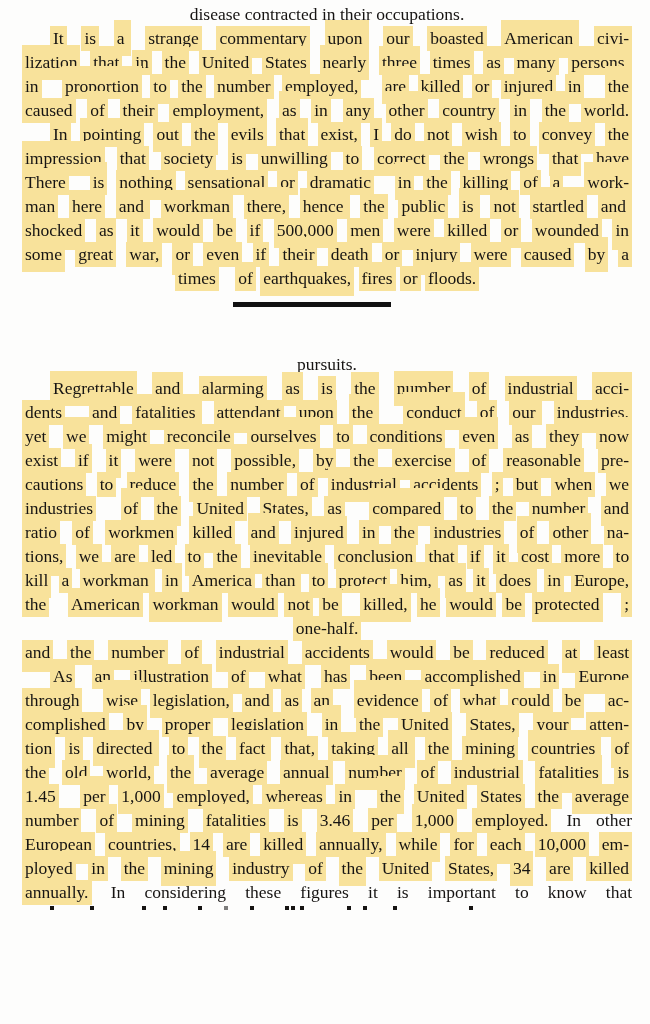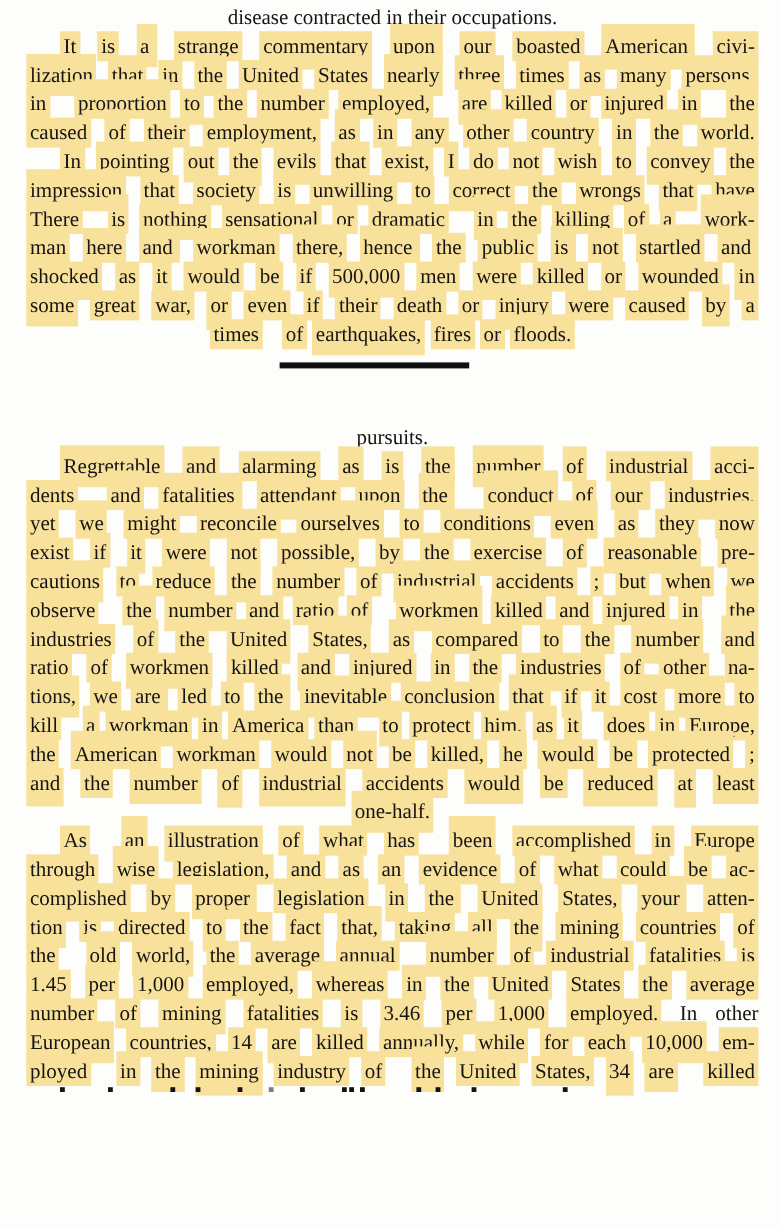--- a/index.html
+++ b/index.html
@@ -82,34 +82,34 @@
       <div class="line justify"><span class="hl">shocked</span> <span class="hl">as</span> <span class="hl">it</span> <span class="hl">would</span> <span class="hl">be</span> <span class="hl">if</span> <span class="hl">500,000</span> <span class="hl">men</span> <span class="hl">were</span> <span class="hl">killed</span> <span class="hl">or</span> <span class="hl">wounded</span> <span class="hl">in</span></div>
       <div class="line justify"><span class="hl">some</span> <span class="hl">great</span> <span class="hl">war,</span> <span class="hl">or</span> <span class="hl">even</span> <span class="hl">if</span> <span class="hl">their</span> <span class="hl">death</span> <span class="hl">or</span> <span class="hl">injury</span> <span class="hl">were</span> <span class="hl">caused</span> <span class="hl">by</span> <span class="hl">a</span></div>
       <div class="line"><span class="hl">times</span> <span class="hl">of</span> <span class="hl">earthquakes,</span> <span class="hl">fires</span> <span class="hl">or</span> <span class="hl">floods.</span></div>
       <div class="divider"></div>
       <div class="line"><span class="plain">pursuits.</span></div>
       <div class="line justify indent"><span class="hl">Regrettable</span> <span class="hl">and</span> <span class="hl">alarming</span> <span class="hl">as</span> <span class="hl">is</span> <span class="hl">the</span> <span class="hl">number</span> <span class="hl">of</span> <span class="hl">industrial</span> <span class="hl">acci-</span></div>
       <div class="line justify"><span class="hl">dents</span> <span class="hl">and</span> <span class="hl">fatalities</span> <span class="hl">attendant</span> <span class="hl">upon</span> <span class="hl">the</span> <span class="hl">conduct</span> <span class="hl">of</span> <span class="hl">our</span> <span class="hl">industries,</span></div>
       <div class="line justify"><span class="hl">yet</span> <span class="hl">we</span> <span class="hl">might</span> <span class="hl">reconcile</span> <span class="hl">ourselves</span> <span class="hl">to</span> <span class="hl">conditions</span> <span class="hl">even</span> <span class="hl">as</span> <span class="hl">they</span> <span class="hl">now</span></div>
       <div class="line justify"><span class="hl">exist</span> <span class="hl">if</span> <span class="hl">it</span> <span class="hl">were</span> <span class="hl">not</span> <span class="hl">possible,</span> <span class="hl">by</span> <span class="hl">the</span> <span class="hl">exercise</span> <span class="hl">of</span> <span class="hl">reasonable</span> <span class="hl">pre-</span></div>
       <div class="line justify"><span class="hl">cautions</span> <span class="hl">to</span> <span class="hl">reduce</span> <span class="hl">the</span> <span class="hl">number</span> <span class="hl">of</span> <span class="hl">industrial</span> <span class="hl">accidents</span> <span class="hl">;</span> <span class="hl">but</span> <span class="hl">when</span> <span class="hl">we</span></div>
-      <div class="line justify"><span class="hl">observe</span> <span class="hl">the</span> <span class="hl">number</span> <span class="hl">and</span> <span class="hl">ratio</span> <span class="hl">of</span> <span class="hl">workmen</span> <span class="hl">killed</span> <span class="hl">and</span> <span class="hl">injured</span> <span class="hl">in</span> <span class="hl">the</span></div>
       <div class="line justify"><span class="hl">industries</span> <span class="hl">of</span> <span class="hl">the</span> <span class="hl">United</span> <span class="hl">States,</span> <span class="hl">as</span> <span class="hl">compared</span> <span class="hl">to</span> <span class="hl">the</span> <span class="hl">number</span> <span class="hl">and</span></div>
       <div class="line justify"><span class="hl">ratio</span> <span class="hl">of</span> <span class="hl">workmen</span> <span class="hl">killed</span> <span class="hl">and</span> <span class="hl">injured</span> <span class="hl">in</span> <span class="hl">the</span> <span class="hl">industries</span> <span class="hl">of</span> <span class="hl">other</span> <span class="hl">na-</span></div>
       <div class="line justify"><span class="hl">tions,</span> <span class="hl">we</span> <span class="hl">are</span> <span class="hl">led</span> <span class="hl">to</span> <span class="hl">the</span> <span class="hl">inevitable</span> <span class="hl">conclusion</span> <span class="hl">that</span> <span class="hl">if</span> <span class="hl">it</span> <span class="hl">cost</span> <span class="hl">more</span> <span class="hl">to</span></div>
       <div class="line justify"><span class="hl">kill</span> <span class="hl">a</span> <span class="hl">workman</span> <span class="hl">in</span> <span class="hl">America</span> <span class="hl">than</span> <span class="hl">to</span> <span class="hl">protect</span> <span class="hl">him,</span> <span class="hl">as</span> <span class="hl">it</span> <span class="hl">does</span> <span class="hl">in</span> <span class="hl">Europe,</span></div>
       <div class="line justify"><span class="hl">the</span> <span class="hl">American</span> <span class="hl">workman</span> <span class="hl">would</span> <span class="hl">not</span> <span class="hl">be</span> <span class="hl">killed,</span> <span class="hl">he</span> <span class="hl">would</span> <span class="hl">be</span> <span class="hl">protected</span> <span class="hl">;</span></div>
+      <div class="line"><span class="hl">one-half.</span></div>
       <div class="line justify"><span class="hl">and</span> <span class="hl">the</span> <span class="hl">number</span> <span class="hl">of</span> <span class="hl">industrial</span> <span class="hl">accidents</span> <span class="hl">would</span> <span class="hl">be</span> <span class="hl">reduced</span> <span class="hl">at</span> <span class="hl">least</span></div>
-      <div class="line"><span class="hl">one-half.</span></div>
       <div class="line justify indent"><span class="hl">As</span> <span class="hl">an</span> <span class="hl">illustration</span> <span class="hl">of</span> <span class="hl">what</span> <span class="hl">has</span> <span class="hl">been</span> <span class="hl">accomplished</span> <span class="hl">in</span> <span class="hl">Europe</span></div>
       <div class="line justify"><span class="hl">through</span> <span class="hl">wise</span> <span class="hl">legislation,</span> <span class="hl">and</span> <span class="hl">as</span> <span class="hl">an</span> <span class="hl">evidence</span> <span class="hl">of</span> <span class="hl">what</span> <span class="hl">could</span> <span class="hl">be</span> <span class="hl">ac-</span></div>
       <div class="line justify"><span class="hl">complished</span> <span class="hl">by</span> <span class="hl">proper</span> <span class="hl">legislation</span> <span class="hl">in</span> <span class="hl">the</span> <span class="hl">United</span> <span class="hl">States,</span> <span class="hl">your</span> <span class="hl">atten-</span></div>
       <div class="line justify"><span class="hl">tion</span> <span class="hl">is</span> <span class="hl">directed</span> <span class="hl">to</span> <span class="hl">the</span> <span class="hl">fact</span> <span class="hl">that,</span> <span class="hl">taking</span> <span class="hl">all</span> <span class="hl">the</span> <span class="hl">mining</span> <span class="hl">countries</span> <span class="hl">of</span></div>
       <div class="line justify"><span class="hl">the</span> <span class="hl">old</span> <span class="hl">world,</span> <span class="hl">the</span> <span class="hl">average</span> <span class="hl">annual</span> <span class="hl">number</span> <span class="hl">of</span> <span class="hl">industrial</span> <span class="hl">fatalities</span> <span class="hl">is</span></div>
       <div class="line justify"><span class="hl">1.45</span> <span class="hl">per</span> <span class="hl">1,000</span> <span class="hl">employed,</span> <span class="hl">whereas</span> <span class="hl">in</span> <span class="hl">the</span> <span class="hl">United</span> <span class="hl">States</span> <span class="hl">the</span> <span class="hl">average</span></div>
       <div class="line justify"><span class="hl">number</span> <span class="hl">of</span> <span class="hl">mining</span> <span class="hl">fatalities</span> <span class="hl">is</span> <span class="hl">3.46</span> <span class="hl">per</span> <span class="hl">1,000</span> <span class="hl">employed.</span> <span class="plain">In</span> <span class="plain">other</span></div>
       <div class="line justify"><span class="hl">European</span> <span class="hl">countries,</span> <span class="hl">14</span> <span class="hl">are</span> <span class="hl">killed</span> <span class="hl">annually,</span> <span class="hl">while</span> <span class="hl">for</span> <span class="hl">each</span> <span class="hl">10,000</span> <span class="hl">em-</span></div>
       <div class="line justify"><span class="hl">ployed</span> <span class="hl">in</span> <span class="hl">the</span> <span class="hl">mining</span> <span class="hl">industry</span> <span class="hl">of</span> <span class="hl">the</span> <span class="hl">United</span> <span class="hl">States,</span> <span class="hl">34</span> <span class="hl">are</span> <span class="hl">killed</span></div>
+      <div class="line justify"><span class="hl">annually.</span> <span class="plain">In</span> <span class="plain">considering</span> <span class="plain">these</span> <span class="plain">figures</span> <span class="plain">it</span> <span class="plain">is</span> <span class="plain">important</span> <span class="plain">to</span> <span class="plain">know</span> <span class="plain">that</span></div>
       <div class="cutoff">
         <div class="dots"></div>
       </div>
     </div>
 </div>
 
 </body></html>

